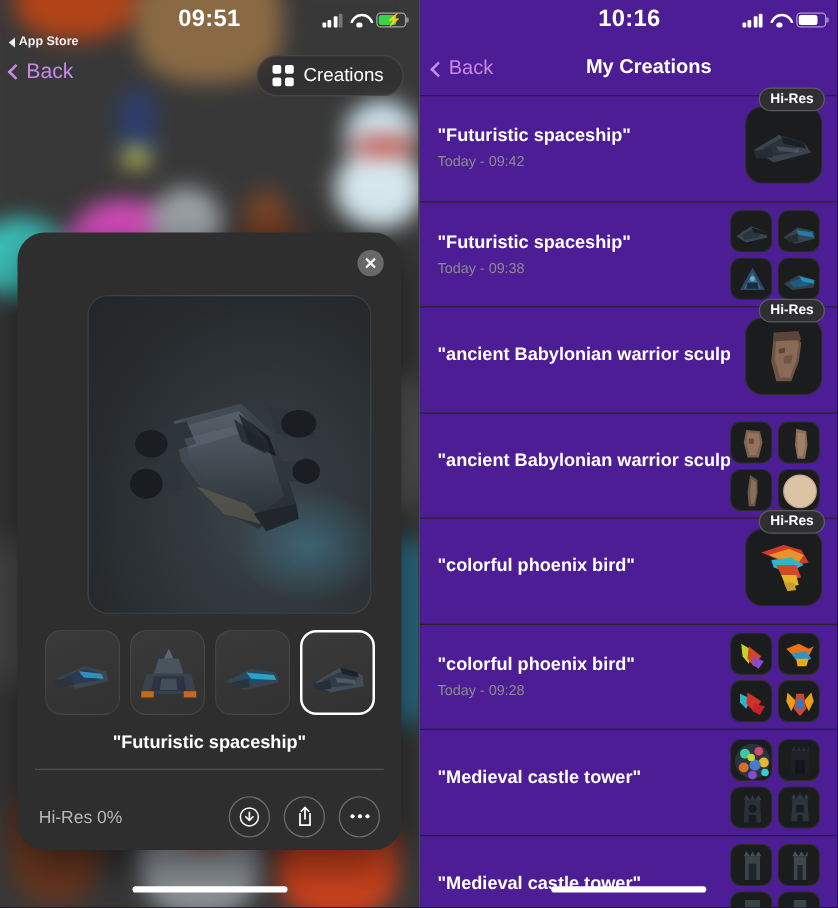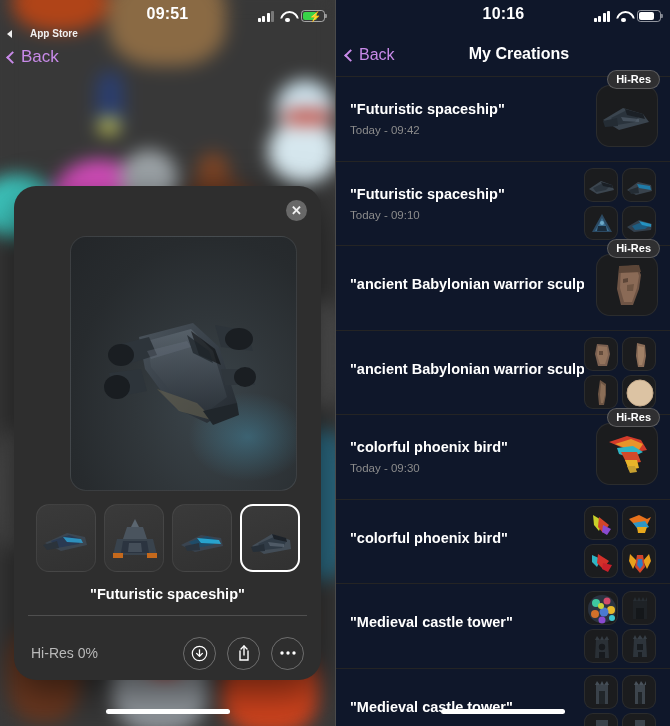--- a/index.html
+++ b/index.html
@@ -43,21 +43,21 @@
   .b-mid2   { left:296px; top:430px;  width:54px;  height:150px; background:#2c6d86; border-radius:40%;}
   .b-mid3   { left:300px; top:300px;  width:40px;  height:110px; background:#555; border-radius:40%;}
 
   
   .statusbar {
     position:absolute; left:0; top:0; width:335px; height:34px;
     z-index:6;
   }
   .sb-time {
     position:absolute; left:0; right:0; top:5px; text-align:center;
-    color:#fff; font-size:16px; font-weight:bold; letter-spacing:.2px;
+    color:#fff; font-size:19px; font-weight:bold; letter-spacing:.2px;
   }
   .sb-right {
     position:absolute; right:10px; top:10px; display:flex; align-items:center; gap:6px;
   }
   .bars { display:flex; align-items:flex-end; gap:1.5px; height:11px; }
   .bars i { width:3px; background:#fff; border-radius:.8px; display:block; }
   .bars i:nth-child(1){ height:4px; }
   .bars i:nth-child(2){ height:6px; }
   .bars i:nth-child(3){ height:8.5px; }
   .bars i:nth-child(4){ height:11px; }
@@ -82,21 +82,21 @@
   }
   .batt .fill {
     position:absolute; left:1px; top:1px; bottom:1px; border-radius:2px;
   }
   .batt.charging .fill { width:14px; background:#38d448; }
   .batt.plain .fill { width:15px; background:#fff; }
   .bolt {
     position:absolute; left:7px; top:0.3px; font-size:10px; color:#fff; line-height:11px;
   }
   .appstore-back {
-    position:absolute; left:7px; top:28px; display:flex; align-items:center; gap:18px;
+    position:absolute; left:7px; top:28px; display:flex; align-items:center; gap:3px;
     color:#f0f0f0; font-size:10px; font-weight:bold; z-index:6;
   }
   .appstore-back .tri {
     width:0;height:0;border-top:4px solid transparent;border-bottom:4px solid transparent;
     border-right:5px solid #f0f0f0;
   }
   .back-link {
     position:absolute; left:8px; top:47px; display:flex; align-items:center; gap:3px;
     color:#c88ae8; font-size:17px; z-index:6;
   }
@@ -172,21 +172,21 @@
     display:flex; align-items:center; justify-content:center;
     color:#fff;
   }
   .home-ind {
     position:absolute; bottom:12px; left:50%; transform:translateX(-50%);
     width:124px; height:5px; border-radius:3px; background:#fff; z-index:30;
   }
 
   
   .panel-right {
-    position:relative; width:335px; height:726px; background:#0f172a; overflow:hidden;
+    position:relative; width:335px; height:726px; background:#4c1d95; overflow:hidden;
     border-left:1px solid #4a4a4a;
   }
   .nav-right {
     position:relative; height:42px; width:100%;
   }
   .nav-title {
     position:absolute; left:0; right:0; top:11px; text-align:center;
     color:#fff; font-size:16px; font-weight:bold;padding-left:32px;
   }
   .back-link-r {
@@ -279,20 +279,29 @@
     <div class="appstore-back">
       <span class="tri"></span>
       <span>App Store</span>
     </div>
 
     <div class="back-link">
       <span class="chev"></span>
       <span>Back</span>
     </div>
 
+    <div class="creations-btn">
+      <span class="grid-icon">
+        <span></span>
+          <span></span>
+          <span></span>
+          <span></span>
+      </span>
+      <span>Creations</span>
+    </div>
 
     <div class="modal">
       <div class="modal-close">
         <span>✕</span>
       </div>
 
       <div class="preview">
         <div class="glow"></div>
         <svg class="ship-main" viewBox="0 0 196 130">
           <defs>
@@ -448,21 +457,21 @@
               <path d="M6 35 L20 32 L21 40 L8 41 Z" fill="#242c34"></path>
               <path d="M24 31 L42 33 L42 36 L26 35 Z" fill="#667482" opacity=".45"></path>
             </svg>
           </div>
         </div>
       </div>
 
       <div class="row">
         <div class="row-text">
           <div class="row-title">"Futuristic spaceship"</div>
-          <div class="row-sub">Today - 09:10</div>
+          <div class="row-sub">Today - 09:38</div>
         </div>
         <div class="row-media">
           <div class="quad">
             <div class="qcell">
               <svg class="inner-svg" width="34" height="34" viewBox="0 0 34 34">
                 <path d="M4 20 L16 12 L27 16 L29 21 L12 25 Z" fill="#3c4650"></path>
                 <path d="M8 19 L18 14 L24 18 L21 21 L11 23 Z" fill="#2b343d"></path>
                 <path d="M16 13 L27 16 L28 19 L18 17 Z" fill="#1a1f25"></path>
               </svg>
             </div>
@@ -541,40 +550,40 @@
                 <circle cx="17" cy="17" r="13" fill="none" stroke="#c6ab8c" stroke-width="1"></circle>
               </svg>
             </div>
           </div>
         </div>
       </div>
 
       <div class="row">
         <div class="row-text">
           <div class="row-title">"colorful phoenix bird"</div>
-          <div class="row-sub">Today - 09:30</div>
         </div>
         <div class="row-media">
           <div class="hires-badge">Hi-Res</div>
           <div class="big-thumb">
             <svg class="inner-svg" width="62" height="62" viewBox="0 0 62 62">
               <path d="M12 18 L30 12 L44 16 L50 26 L40 28 L26 24 Z" fill="#d23b2a"></path>
               <path d="M18 20 L34 15 L46 20 L42 26 L28 24 Z" fill="#e8942a"></path>
               <path d="M20 24 L36 22 L46 28 L34 34 L22 30 Z" fill="#2fb5c4"></path>
               <path d="M24 28 L40 28 L44 38 L30 40 Z" fill="#d2492a"></path>
               <path d="M28 36 L40 36 L42 44 L32 46 Z" fill="#e8b42a"></path>
               <path d="M30 42 L38 42 L40 48 L33 49 Z" fill="#c8a030"></path>
             </svg>
           </div>
         </div>
       </div>
 
       <div class="row">
         <div class="row-text">
           <div class="row-title">"colorful phoenix bird"</div>
+          <div class="row-sub">Today - 09:28</div>
         </div>
         <div class="row-media">
           <div class="quad">
             <div class="qcell">
               <svg class="inner-svg" width="34" height="34" viewBox="0 0 34 34">
                 <path d="M8 8 L18 14 L14 24 L9 18 Z" fill="#c8d02a"></path>
                 <path d="M14 10 L24 18 L18 26 L13 20 Z" fill="#d2452a"></path>
                 <path d="M18 18 L26 22 L22 28 L17 25 Z" fill="#8a4ad0"></path>
               </svg>
             </div>

